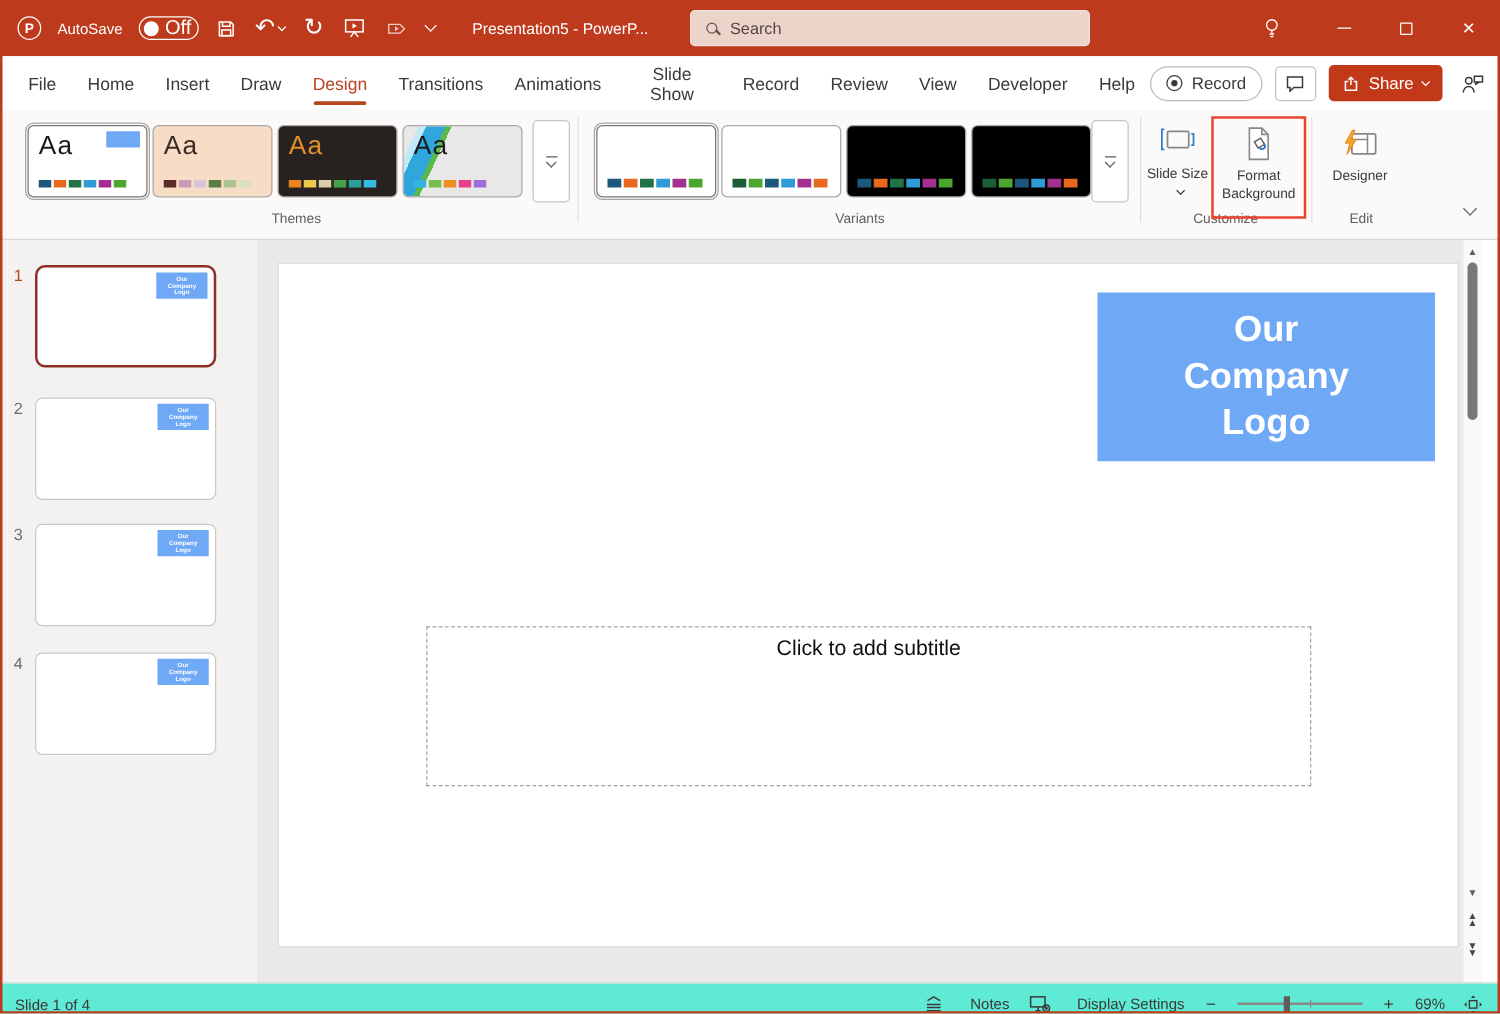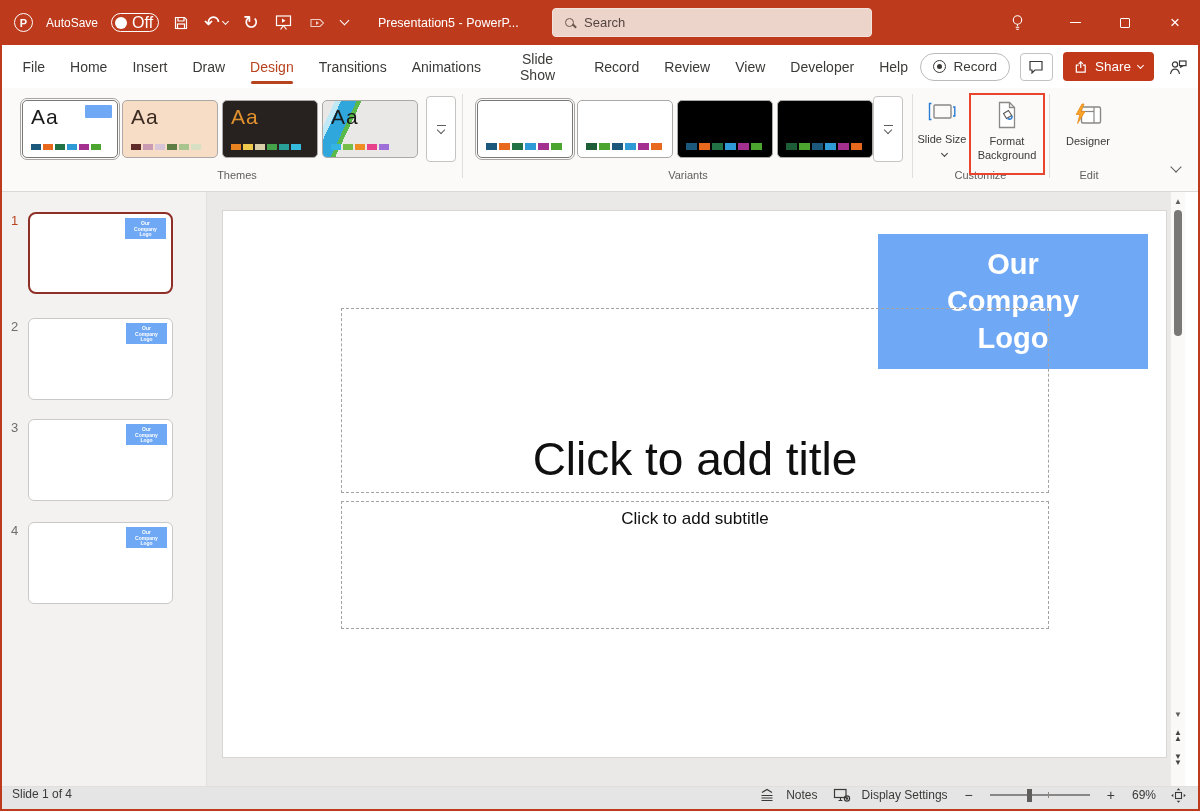--- a/index.html
+++ b/index.html
@@ -83,24 +83,24 @@
   .canvas-logo { position:absolute; left:655px; top:23px; width:270px; height:135px; background:var(--logo-blue,#6FA8F5); color:#fff; display:flex; flex-direction:column; align-items:center; justify-content:center; font-weight:bold; font-size:29px; line-height:37px; z-index:1; }
   .ph { position:absolute; border:1.5px dashed #A5A3A1; z-index:2; }
   .ph-title { left:118px; top:97px; width:708px; height:185px; display:flex; align-items:flex-end; justify-content:center; padding-bottom:6px; font-size:46px; color:#0F0F0F; }
   .ph-subtitle { left:118px; top:290px; width:708px; height:128px; display:flex; align-items:flex-start; justify-content:center; padding-top:7px; font-size:17px; color:#0F0F0F; }
   .vscroll { position:absolute; right:0; top:0; width:15px; height:594px; background:#FAF9F8; border-left:1px solid #EDEBE9; }
   .vs-arrow { position:absolute; left:0; width:14px; height:12px; display:flex; align-items:center; justify-content:center; font-size:8px; color:#605E5C; background:none; border:none; }
   .vs-dbl { position:absolute; left:0; width:14px; display:flex; flex-direction:column; align-items:center; font-size:8px; line-height:6px; color:#444; background:none; border:none; }
   .vs-thumb { position:absolute; left:3px; top:18px; width:8px; height:126px; background:#7A7876; border-radius:4px; }
 
   
-  .statusbar { position:absolute; top:786px; left:0; right:0; height:25px; background:#e5e5e5; border-top:1px solid #E1DFDD; display:flex; align-items:flex-start; font-size:12px; color:#3B3A39; }
+  .statusbar { position:absolute; top:786px; left:0; right:0; height:25px; background:#5eead4; border-top:1px solid #E1DFDD; display:flex; align-items:flex-end; font-size:12px; color:#3B3A39; }
   .sb-left { padding-left:12px; }
   .sb-right { margin-left:auto; display:flex; align-items:center; gap:15px; padding-right:14px; }
-  .sb-item { display:flex; align-items:center; gap:11px; background:none; border:none; font-size:12px; color:#3B3A39; }
+  .sb-item { display:flex; align-items:center; gap:21px; background:none; border:none; font-size:12px; color:#3B3A39; }
   .zoom-btn { background:none; border:none; font-size:14px; color:#3B3A39; padding:0 2px; }
   .zoom-track { position:relative; width:100px; height:2px; background:#8A8886; }
   .zoom-tick { position:absolute; left:58%; top:-2px; width:1px; height:6px; background:#8A8886; }
   .zoom-thumb { position:absolute; left:37%; top:-5.5px; width:5px; height:13px; background:#605E5C; }
 </style>
 </head>
 <body>
 
 <div class="window" style="--red: #BE3A1D; --accent-red: #B7431F; --share-red: #C2391A; --logo-blue: #6FA8F5; --annotation-red: #E8442E; --sel-border: #8E2F28;">
 
@@ -418,23 +418,20 @@
         </div>
       </div>
 
     <div class="editor">
       <div class="slide">
         <div class="canvas-logo" id="canvas-logo">
             <div>Our</div>
             <div>Company</div>
             <div>Logo</div>
           </div>
-        <div class="ph ph-title">
-          <span>Click to add title</span>
-        </div>
         <div class="ph ph-subtitle">
           <span>Click to add subtitle</span>
         </div>
       </div>
 
       <div class="vscroll">
         <button class="vs-arrow" style="top:3px">▲</button>
         <div class="vs-thumb"></div>
         <button class="vs-arrow" style="top:516px">▼</button>
         <button class="vs-dbl" style="top:538px">

